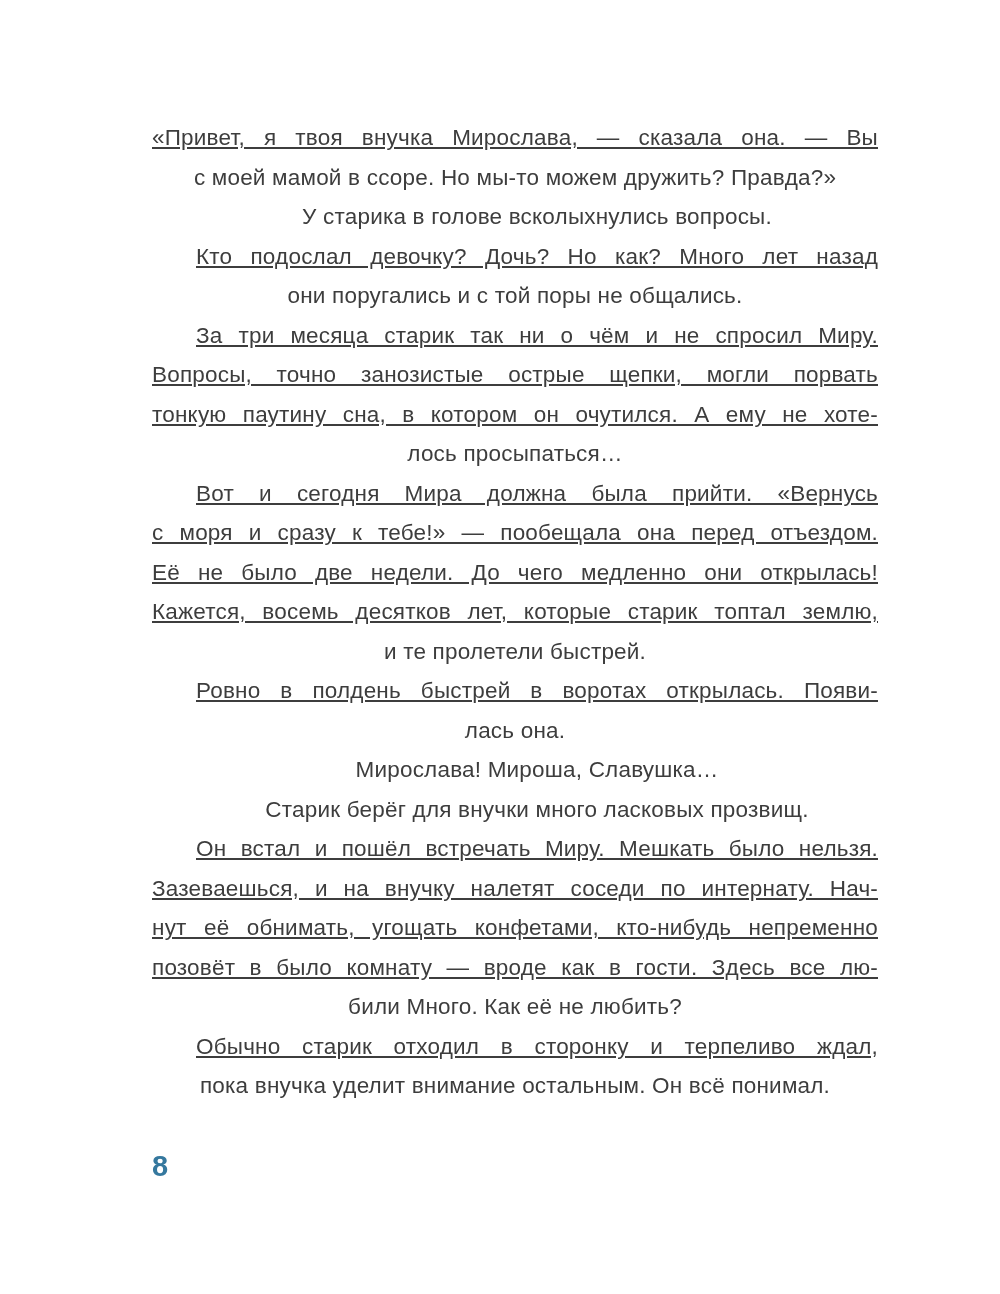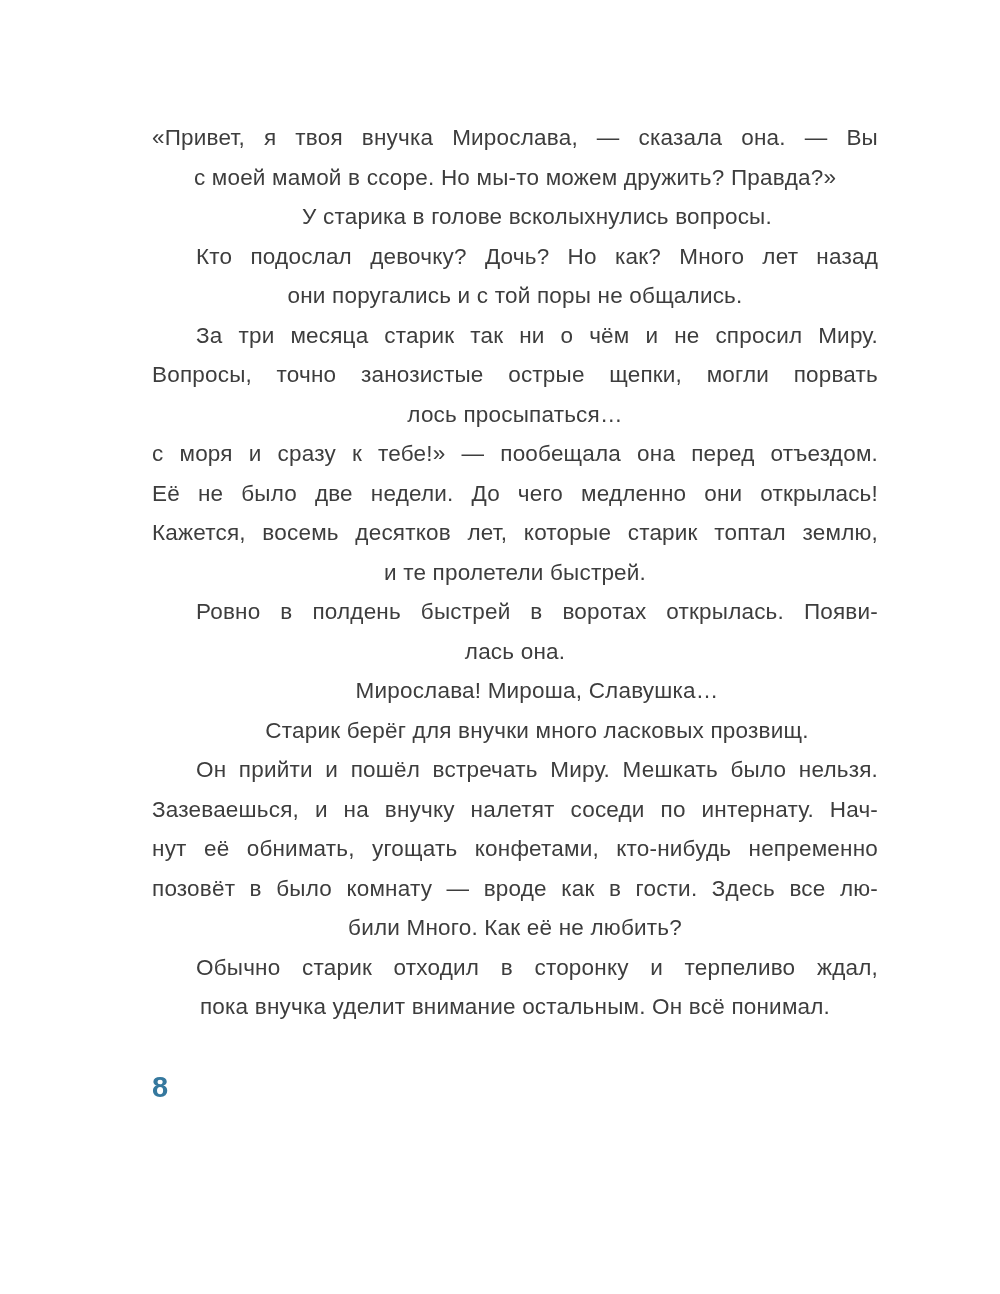--- a/index.html
+++ b/index.html
@@ -31,20 +31,21 @@
     font-size: 22.5px;
     line-height: 39.5px;
     letter-spacing: 0.2px;
     white-space: normal;
     text-align: center;
   }
   
   .line.j {
     text-align: justify;
     text-align-last: justify;
+    text-decoration: underline;
   }
   .line.ind {
     text-indent: 44px;
   }
   .page-number {
     margin-top: 44px;
     font-size: 29px;
     font-weight: bold;
     color: #35789e;
   }
@@ -61,40 +62,42 @@
       <div class="para">
         <div class="line ind">У старика в голове всколыхнулись вопросы.</div>
       </div>
       <div class="para">
         <div class="line j ind">Кто подослал девочку? Дочь? Но как? Много лет назад</div>
         <div class="line">они поругались и с той поры не общались.</div>
       </div>
       <div class="para">
         <div class="line j ind">За три месяца старик так ни о чём и не спросил Миру.</div>
         <div class="line j">Вопросы, точно занозистые острые щепки, могли порвать</div>
+        <div class="line j">тонкую паутину сна, в котором он очутился. А ему не хоте-</div>
         <div class="line">лось просыпаться…</div>
       </div>
       <div class="para">
+        <div class="line j ind">Вот и сегодня Мира должна была прийти. «Вернусь</div>
         <div class="line j">с моря и сразу к тебе!» — пообещала она перед отъездом.</div>
         <div class="line j">Её не было две недели. До чего медленно они открылась!</div>
         <div class="line j">Кажется, восемь десятков лет, которые старик топтал землю,</div>
         <div class="line">и те пролетели быстрей.</div>
       </div>
       <div class="para">
         <div class="line j ind">Ровно в полдень быстрей в воротах открылась. Появи-</div>
         <div class="line">лась она.</div>
       </div>
       <div class="para">
         <div class="line ind">Мирослава! Мироша, Славушка…</div>
       </div>
       <div class="para">
         <div class="line ind">Старик берёг для внучки много ласковых прозвищ.</div>
       </div>
       <div class="para">
-        <div class="line j ind">Он прийти и пошёл встречать Миру. Мешкать было нельзя.</div>
+        <div class="line j ind">Он встал и пошёл встречать Миру. Мешкать было нельзя.</div>
         <div class="line j">Зазеваешься, и на внучку налетят соседи по интернату. Нач-</div>
         <div class="line j">нут её обнимать, угощать конфетами, кто-нибудь непременно</div>
         <div class="line j">позовёт в было комнату — вроде как в гости. Здесь все лю-</div>
         <div class="line">били Много. Как её не любить?</div>
       </div>
       <div class="para">
         <div class="line j ind">Обычно старик отходил в сторонку и терпеливо ждал,</div>
         <div class="line">пока внучка уделит внимание остальным. Он всё понимал.</div>
       </div>
     </div>

